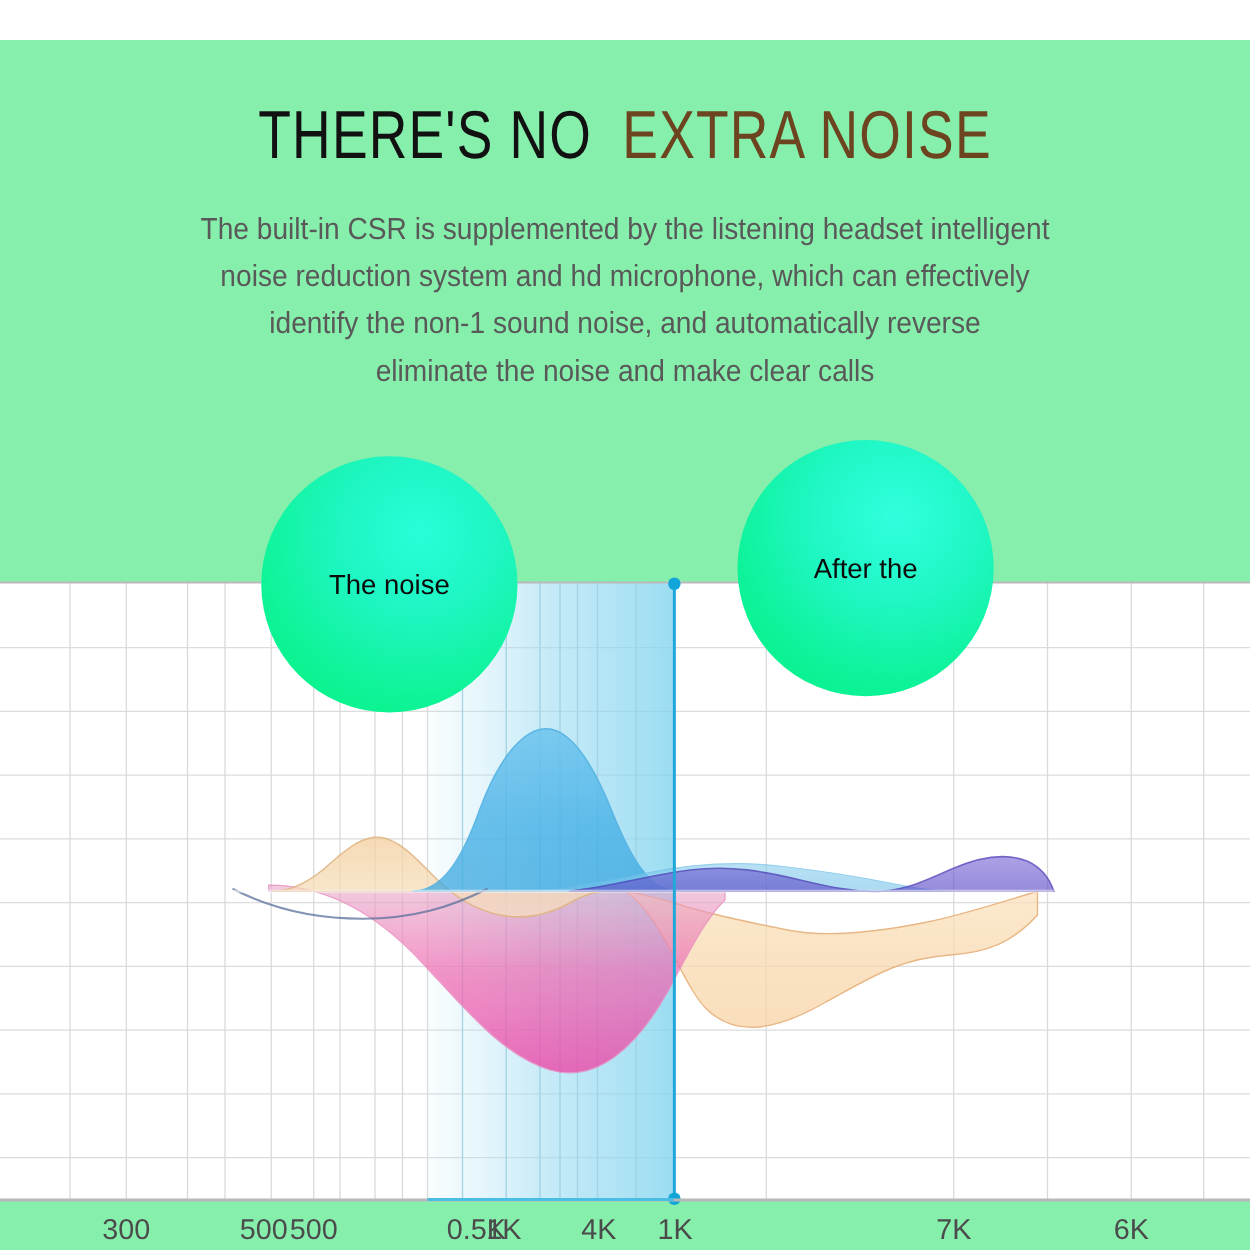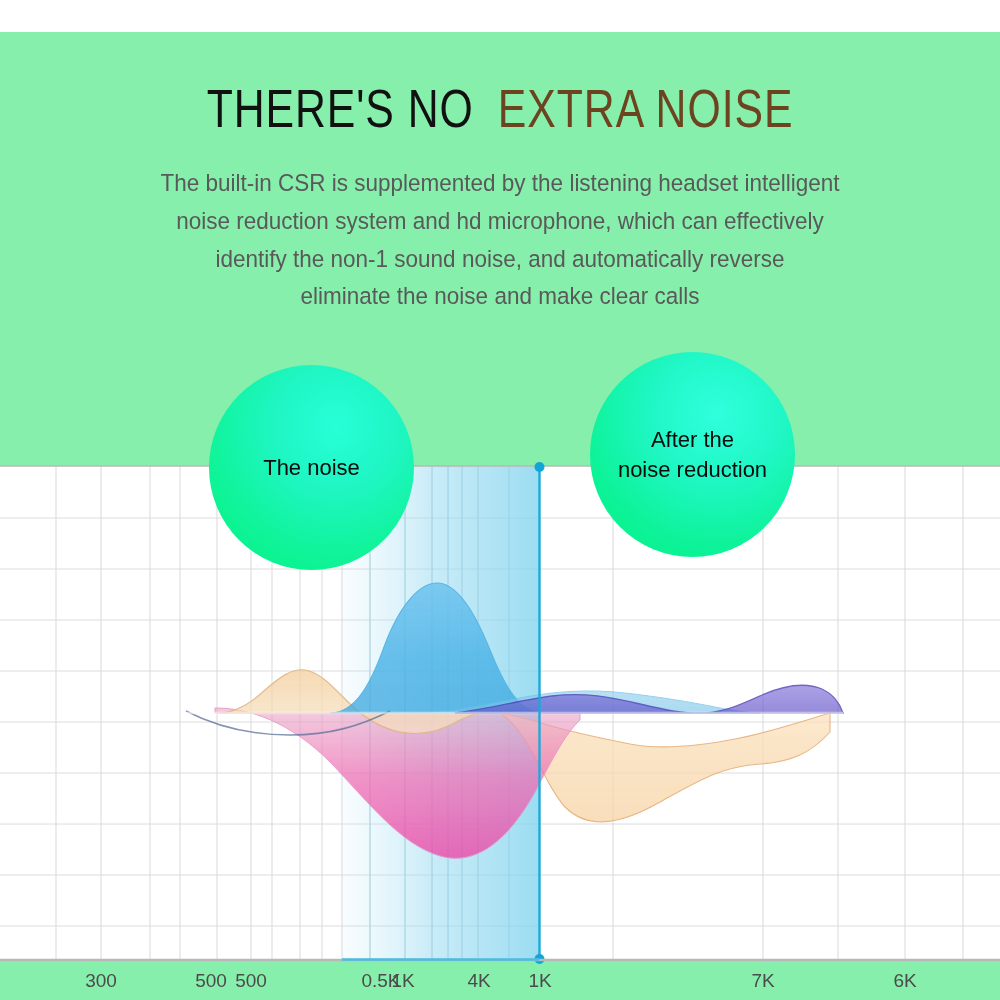--- a/index.html
+++ b/index.html
@@ -48,21 +48,21 @@
     background:radial-gradient(circle at 62% 30%, #27ffd8 0%, #1ff6c4 32%, #10f49a 66%, #00f07f 100%);
   }
   #bubble-after {
     left:590px; top:320px; width:205px; height:205px;
     background:radial-gradient(circle at 62% 30%, #30ffdd 0%, #20f7c6 34%, #0ef39a 68%, #00f080 100%);
   }
 
   
   .axis-label {
     position:absolute; top:938px;
-    font-size:19px; color:#4b4b4b;
+    font-size:23px; color:#4b4b4b;
     font-family:"Liberation Sans", sans-serif;
     transform:translateX(-50%);
     white-space:nowrap;
   }
 </style>
 </head>
 <body>
 
 <div id="page">
 
@@ -207,21 +207,20 @@
   </div>
 
   <div class="bubble" id="bubble-before">
     <div>
       <span>The noise</span>
     </div>
   </div>
   <div class="bubble" id="bubble-after">
     <div>
       <span>After the</span>
-      <span>noise reduction</span>
     </div>
   </div>
 
   <div id="axis-labels">
     <div class="axis-label" style="left:101px">300</div>
     <div class="axis-label" style="left:211px">500</div>
     <div class="axis-label" style="left:251px">500</div>
     <div class="axis-label" style="left:381px">0.5K</div>
     <div class="axis-label" style="left:403px">1K</div>
     <div class="axis-label" style="left:479px">4K</div>

